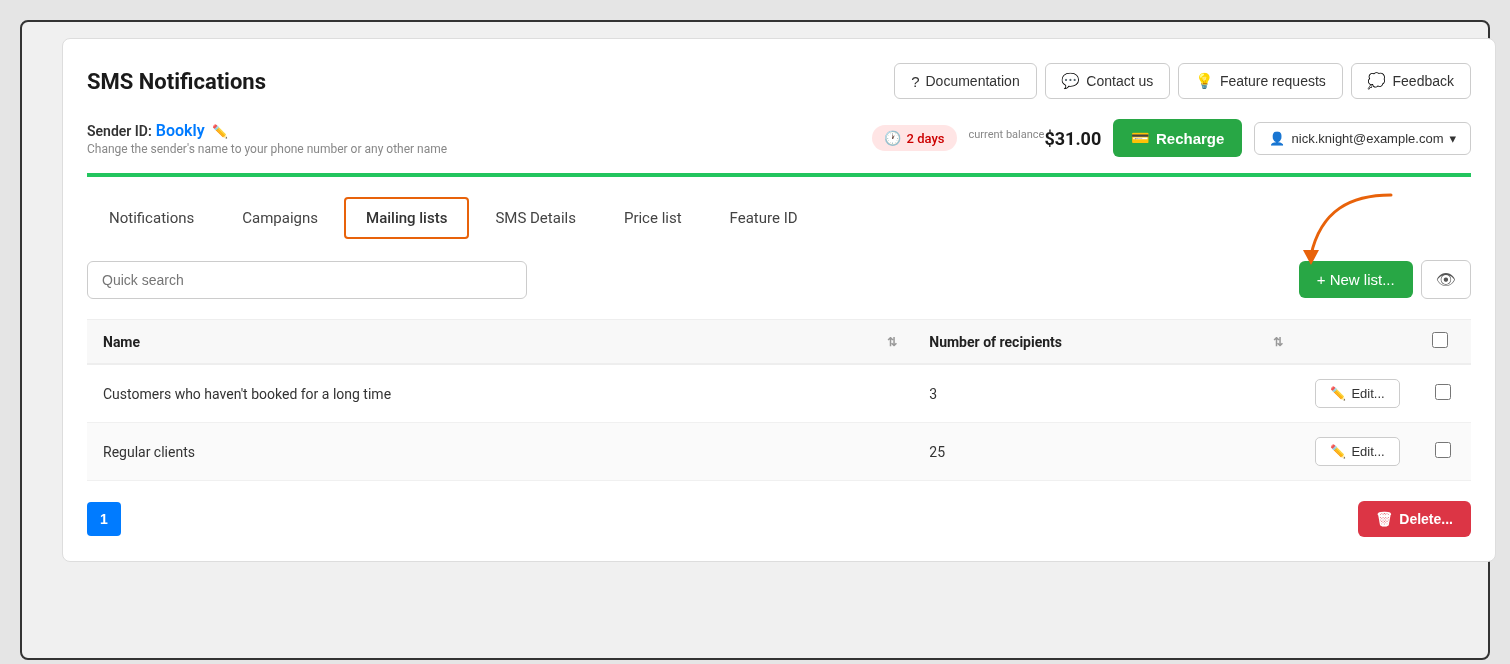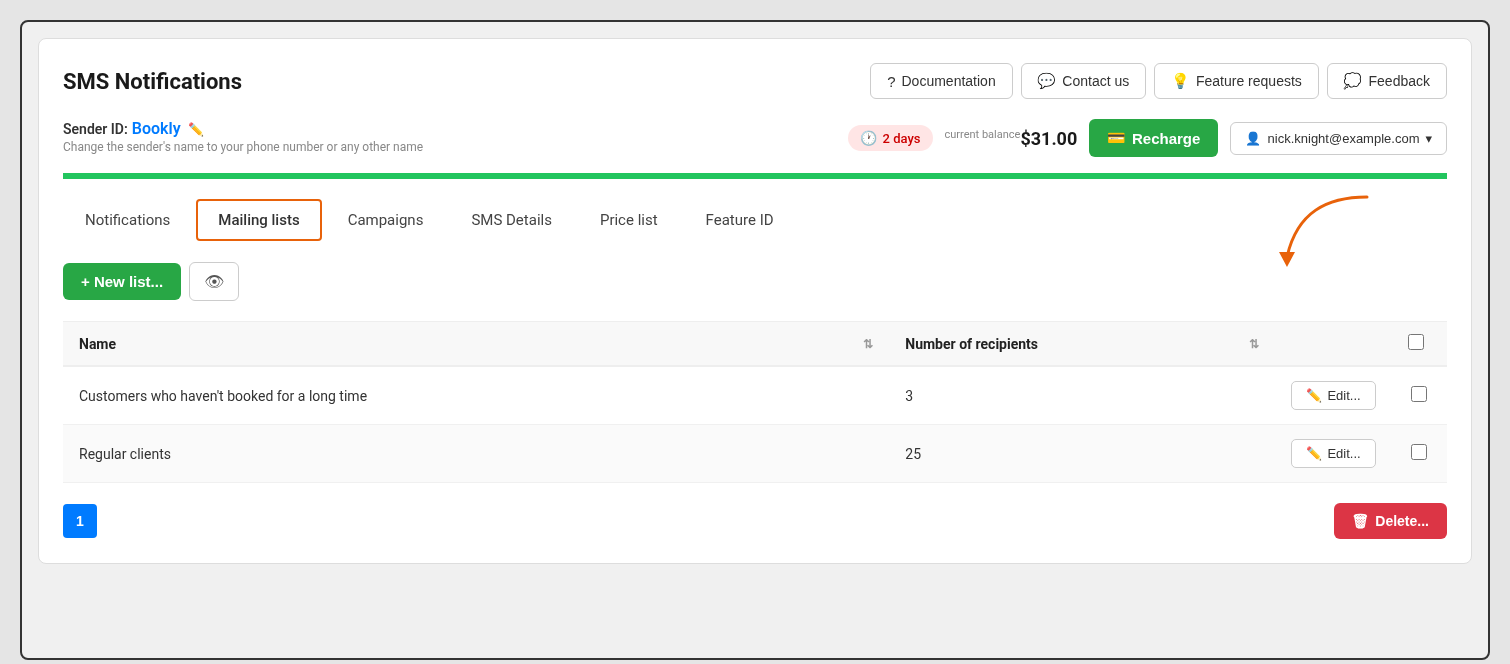--- a/index.html
+++ b/index.html
@@ -19,20 +19,21 @@
       width: 1470px;
       min-height: 640px;
       padding: 16px;
     }
     .inner-card {
       background: #fff;
       border-radius: 8px;
       border: 1px solid #ddd;
       padding: 24px;
       width: 100%;
+      margin-left: 24px;
     }
     
     .top-header {
       display: flex;
       align-items: center;
       justify-content: space-between;
       margin-bottom: 20px;
     }
     .page-title {
       font-size: 22px;
@@ -54,24 +55,25 @@
       font-size: 14px;
       color: #333;
       cursor: pointer;
       white-space: nowrap;
     }
     .header-btn .btn-icon { font-size: 15px; }
 
     
     .sender-row {
       display: flex;
+      align-items: center;
       justify-content: space-between;
       margin-bottom: 20px;
       padding-bottom: 16px;
-      border-bottom: 6px solid #22c55e;
+      border-bottom: 4px solid #22c55e;
     }
     .sender-info {}
     .sender-label {
       font-size: 14px;
       font-weight: 600;
       color: #333;
     }
     .sender-name-link {
       color: #007bff;
       font-weight: 600;
@@ -194,21 +196,21 @@
     .new-list-btn {
       display: flex;
       align-items: center;
       gap: 6px;
       background: #28a745;
       color: #fff;
       border: none;
       border-radius: 6px;
       padding: 10px 18px;
       font-size: 15px;
-      font-weight: 700;
+      font-weight: 400;
       cursor: pointer;
     }
     .eye-btn {
       display: flex;
       align-items: center;
       justify-content: center;
       padding: 9px 14px;
       border: 1px solid #ccc;
       border-radius: 6px;
       background: #fff;
@@ -388,38 +390,39 @@
           <span>nick.knight@example.com</span>
           <span>▾</span>
         </button>
       </div>
     </div>
 
     <div class="tabs-row">
       <div class="tab-item">
         <span>Notifications</span>
       </div>
+      <div class="tab-item">
+        <span>Campaigns</span>
+      </div>
       <div class="tab-item active">
         <span>Mailing lists</span>
       </div>
       <div class="tab-item">
-        <span>Campaigns</span>
-      </div>
-      <div class="tab-item">
         <span>SMS Details</span>
       </div>
       <div class="tab-item">
         <span>Price list</span>
       </div>
       <div class="tab-item">
         <span>Feature ID</span>
       </div>
     </div>
 
     <div class="actions-row">
+      <input class="search-input" type="text" placeholder="Quick search" style="">
 
       <div class="arrow-container">
         <svg class="arrow-svg" viewBox="0 0 120 80" xmlns="http://www.w3.org/2000/svg">
           <path d="M 100 5 C 60 5, 30 20, 20 65" stroke="#e8620a" stroke-width="3" fill="none" stroke-linecap="round"></path>
           <polygon points="12,60 28,60 20,75" fill="#e8620a"></polygon>
         </svg>
       </div>
 
       <div class="right-actions">
         <button class="new-list-btn">

